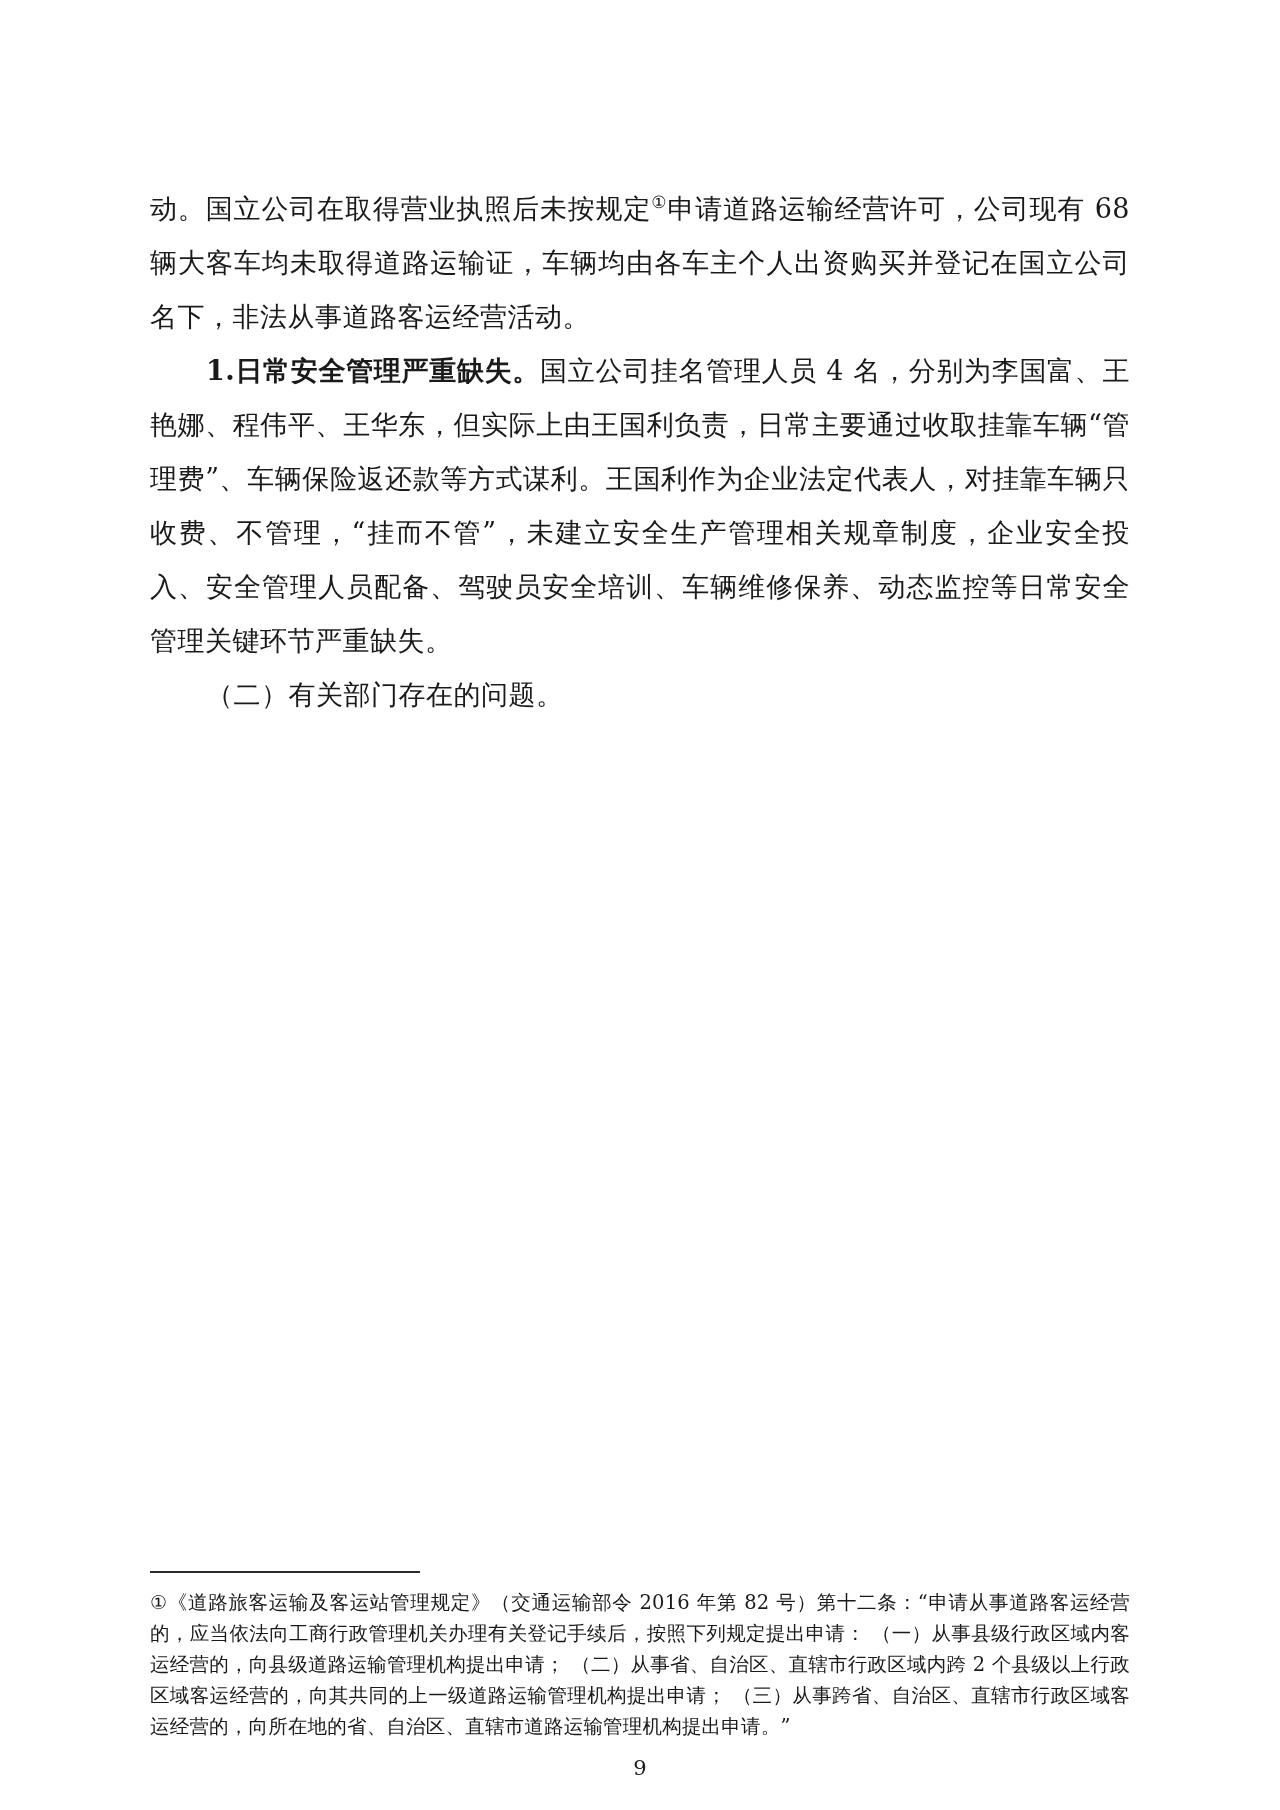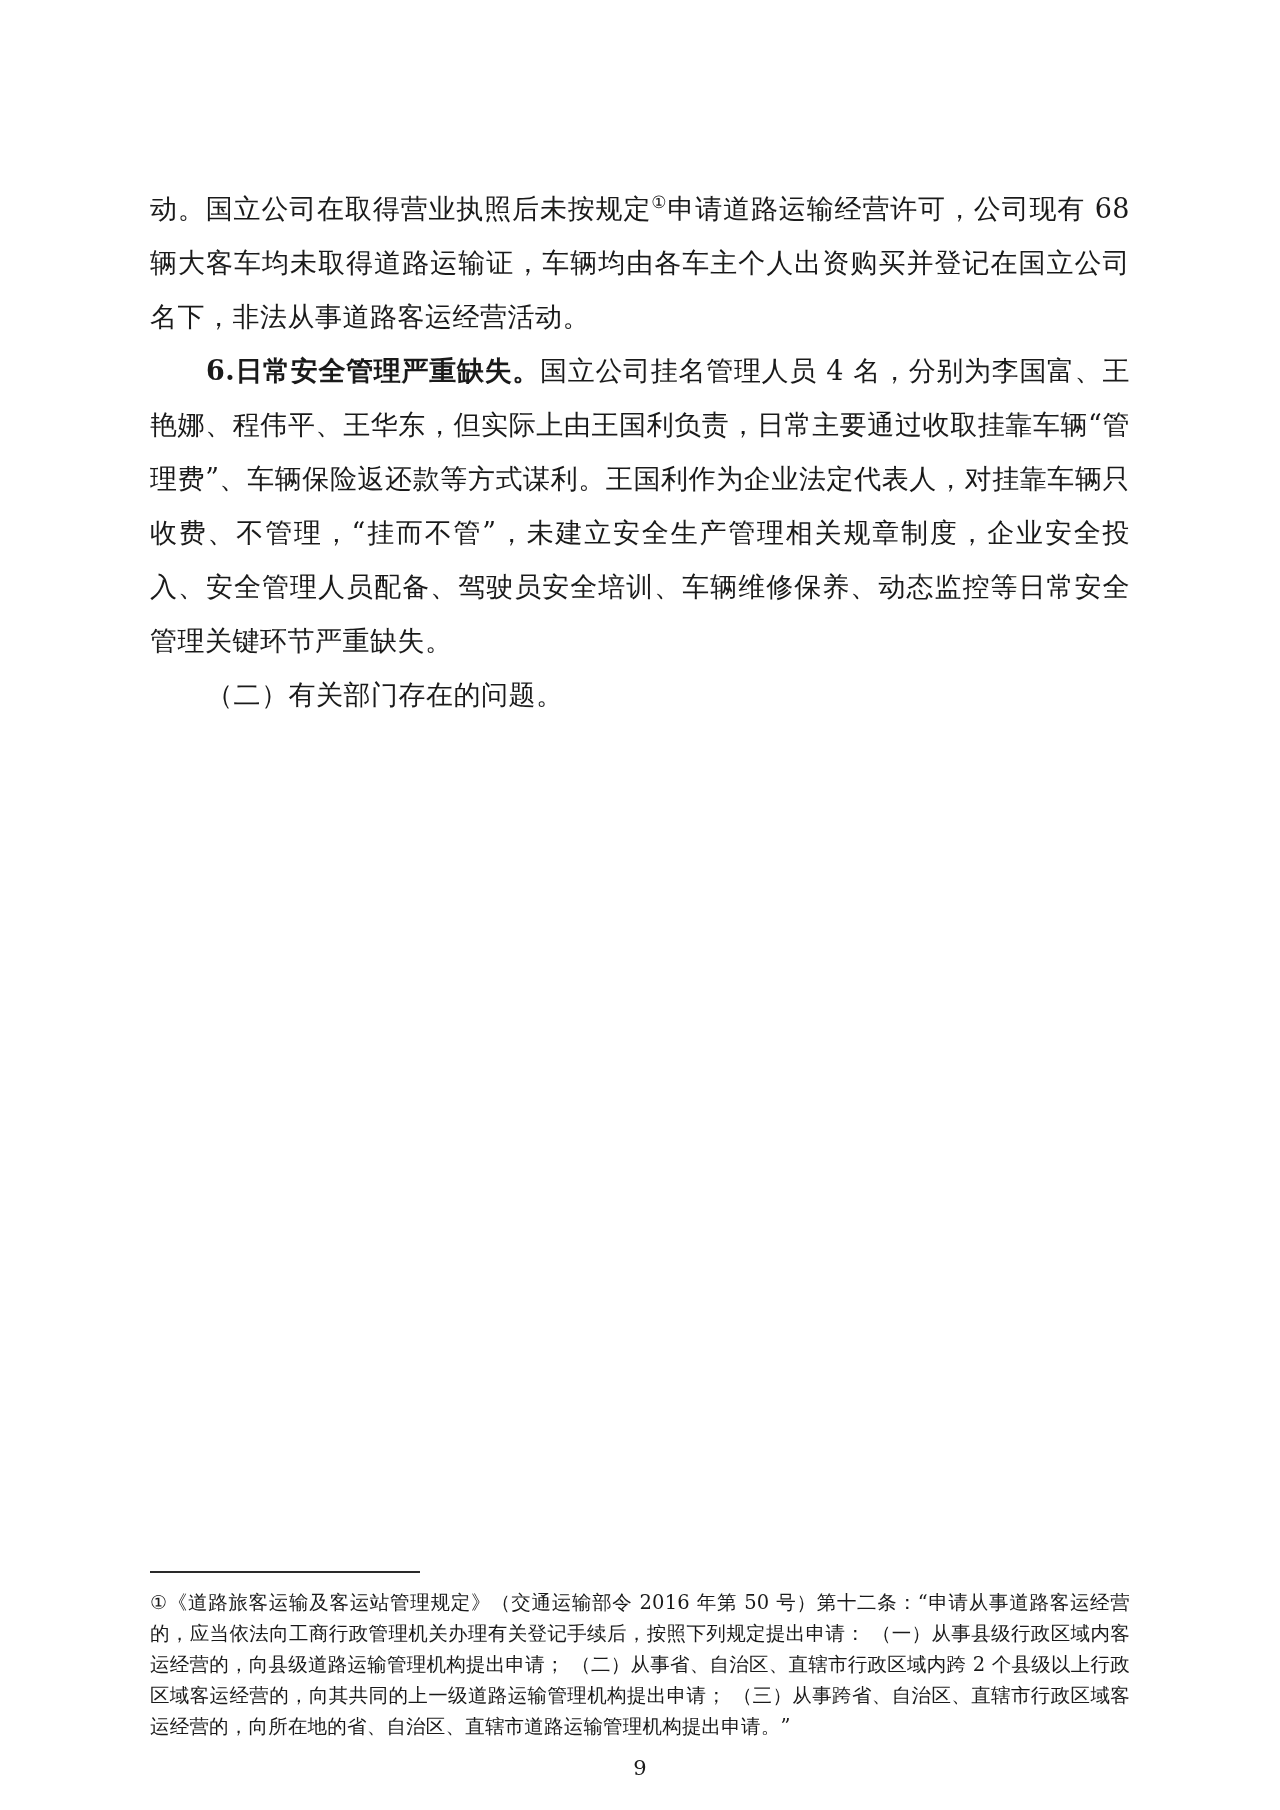--- a/index.html
+++ b/index.html
@@ -86,26 +86,26 @@
 </head>
 <body>
 
 <div class="page">
 
   <div class="body-text">
 
     <p class="para"><span>动。国立公司在取得营业执照后未按规定</span><span class="sup-note">①</span><span>申请道路运输经营许可，公司现有 68 辆大客车均未取得道路运输证，车辆均由各车主个人出资购买并登记在国立公司名下，非法从事道路客运经营活动。</span></p>
 
 
-    <p class="para indent"><span class="lead">6.日常安全管理严重缺失。</span><span>国立公司挂名管理人员 4 名，分别为李国富、王艳娜、程伟平、王华东，但实际上由王国利负责，日常主要通过收取挂靠车辆“管理费”、车辆保险返还款等方式谋利。王国利作为企业法定代表人，对挂靠车辆只收费、不管理，“挂而不管”，未建立安全生产管理相关规章制度，企业安全投入、安全管理人员配备、驾驶员安全培训、车辆维修保养、动态监控等日常安全管理关键环节严重缺失。</span></p>
+    <p class="para indent"><span class="lead">1.日常安全管理严重缺失。</span><span>国立公司挂名管理人员 4 名，分别为李国富、王艳娜、程伟平、王华东，但实际上由王国利负责，日常主要通过收取挂靠车辆“管理费”、车辆保险返还款等方式谋利。王国利作为企业法定代表人，对挂靠车辆只收费、不管理，“挂而不管”，未建立安全生产管理相关规章制度，企业安全投入、安全管理人员配备、驾驶员安全培训、车辆维修保养、动态监控等日常安全管理关键环节严重缺失。</span></p>
 
     <p class="para indent"><span>（二）有关部门存在的问题。</span></p>
 
   </div>
 
   <div class="footnote-zone">
     <div class="footnote-rule"></div>
-    <p class="footnote"><span class="fn-marker">①</span><span class="fn-body">《道路旅客运输及客运站管理规定》（交通运输部令 2016 年第 50 号）第十二条：“申请从事道路客运经营的，应当依法向工商行政管理机关办理有关登记手续后，按照下列规定提出申请： （一）从事县级行政区域内客运经营的，向县级道路运输管理机构提出申请； （二）从事省、自治区、直辖市行政区域内跨 2 个县级以上行政区域客运经营的，向其共同的上一级道路运输管理机构提出申请； （三）从事跨省、自治区、直辖市行政区域客运经营的，向所在地的省、自治区、直辖市道路运输管理机构提出申请。”</span></p>
+    <p class="footnote"><span class="fn-marker">①</span><span class="fn-body">《道路旅客运输及客运站管理规定》（交通运输部令 2016 年第 82 号）第十二条：“申请从事道路客运经营的，应当依法向工商行政管理机关办理有关登记手续后，按照下列规定提出申请： （一）从事县级行政区域内客运经营的，向县级道路运输管理机构提出申请； （二）从事省、自治区、直辖市行政区域内跨 2 个县级以上行政区域客运经营的，向其共同的上一级道路运输管理机构提出申请； （三）从事跨省、自治区、直辖市行政区域客运经营的，向所在地的省、自治区、直辖市道路运输管理机构提出申请。”</span></p>
   </div>
 
   <div class="page-number">9</div>
 
 </div>
 
 </body></html>

